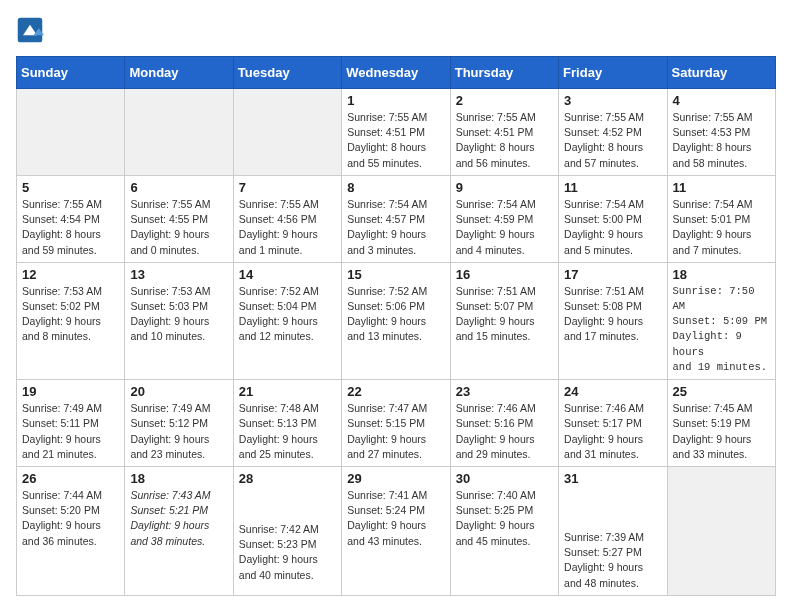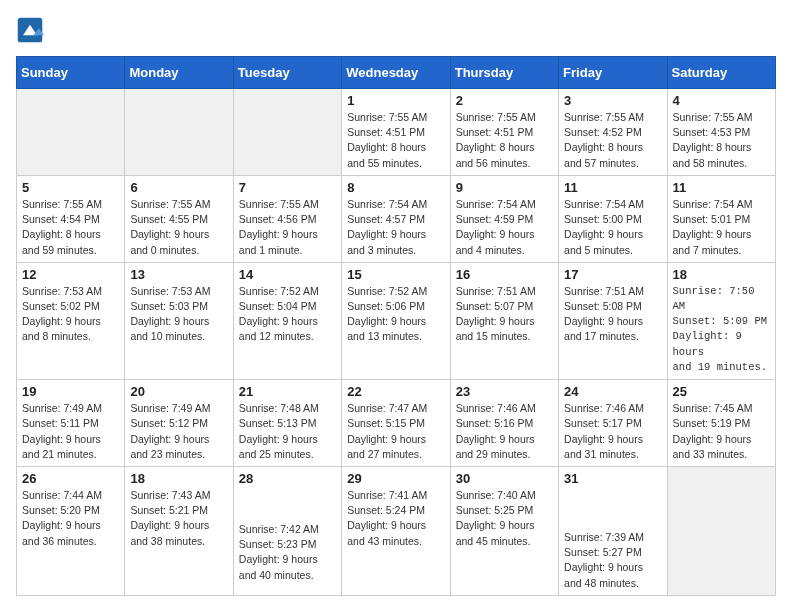--- a/index.html
+++ b/index.html
@@ -308,21 +308,21 @@
       <tr class="week-row">
         <td>
           <div class="day-num">26</div>
           <div class="day-info" style="white-space: pre-line;">Sunrise: 7:44 AM
 Sunset: 5:20 PM
 Daylight: 9 hours
 and 36 minutes.</div>
         </td>
         <td>
           <div class="day-num">18</div>
-          <div class="day-info" style="white-space: pre-line;">Sunrise: 7:43 AM
+          <div class="day-info" style="white-space: pre-line; font-style: italic;">Sunrise: 7:43 AM
 Sunset: 5:21 PM
 Daylight: 9 hours
 and 38 minutes.</div>
         </td>
         <td>
           <div class="day-num">28</div>
           <div class="day-info" style="white-space: pre-line; margin-top: 36px;">Sunrise: 7:42 AM
 Sunset: 5:23 PM
 Daylight: 9 hours
 and 40 minutes.</div>

